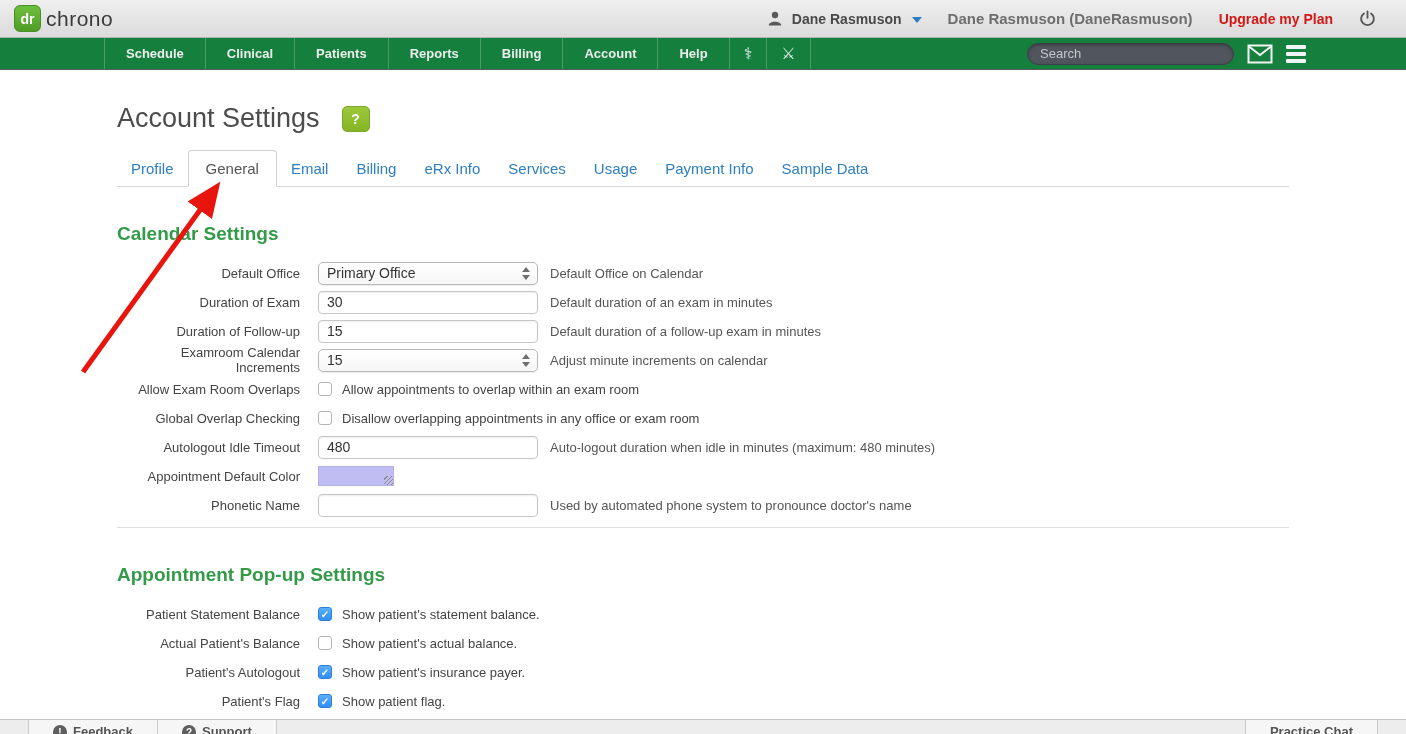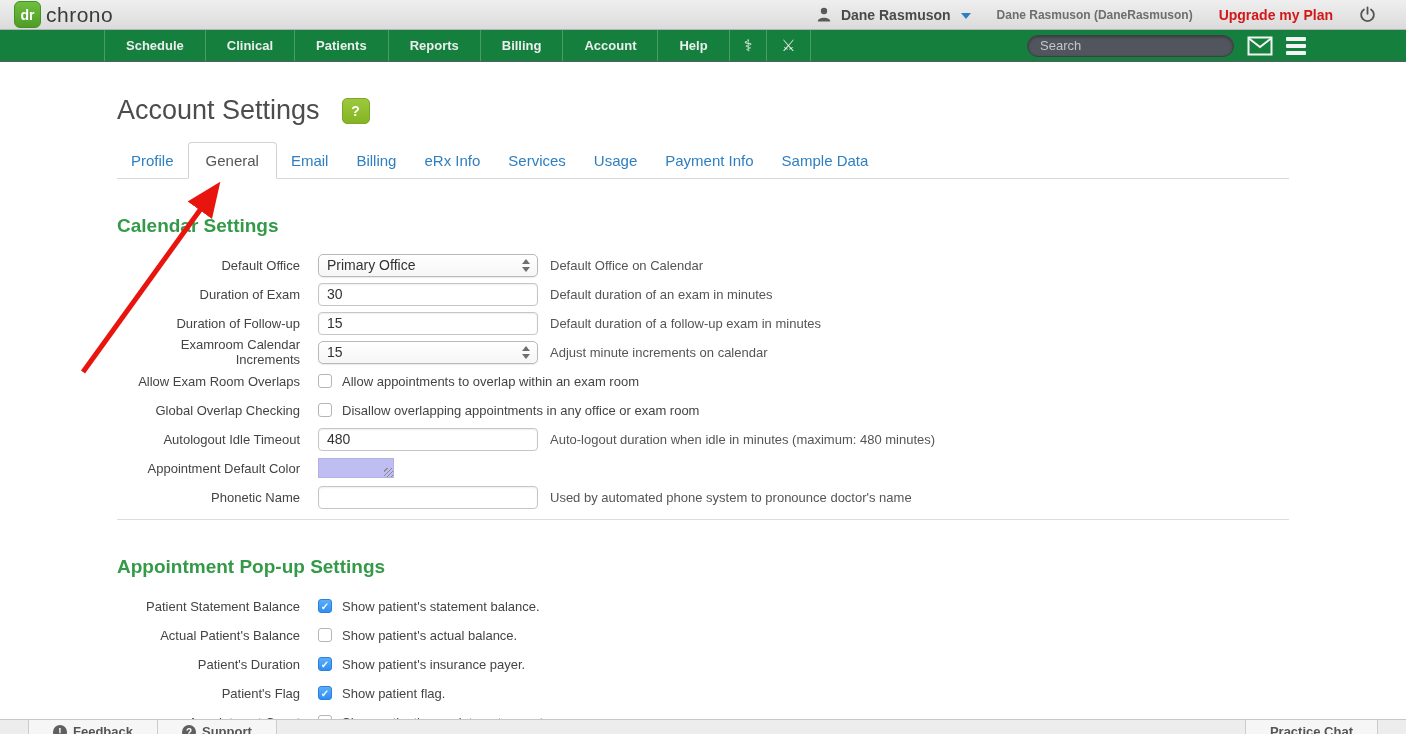--- a/index.html
+++ b/index.html
@@ -1,32 +1,32 @@
 <!DOCTYPE html>
 <html><head>
 <meta charset="utf-8">
 <style>
   * { margin:0; padding:0; box-sizing:border-box; }
   html,body { width:1406px; height:734px; overflow:hidden; background:#fff;
     font-family:"Liberation Sans", sans-serif; position:relative; }
 
   
-  .topbar { height:30px; background:linear-gradient(#efefef,#dbdbdb);
+  .topbar { height:38px; background:linear-gradient(#efefef,#dbdbdb);
     border-bottom:1px solid #b3b3b3; display:flex; align-items:center; padding:0 30px 0 14px; }
   .logo { display:flex; align-items:center; gap:5px; cursor:pointer; }
   .logo-dr { width:27px; height:27px; border-radius:6px;
     background:linear-gradient(#6fbf3e,#4f9c27); border:1px solid #459121;
     color:#fff; font-weight:bold; font-size:14px; display:flex; align-items:center; justify-content:center; }
   .logo-chrono { font-size:21px; color:#3a3a3a; letter-spacing:0.5px; }
   .topbar-right { margin-left:auto; display:flex; align-items:center; gap:26px; }
   .user-menu { display:flex; align-items:center; gap:10px; cursor:pointer; }
   .user-menu .name { font-size:14px; font-weight:bold; color:#4a4a4a; }
   .caret { width:0; height:0; border-left:5px solid transparent; border-right:5px solid transparent;
     border-top:6px solid #2d7fc1; margin-top:2px; }
-  .account-label { font-size:12px; font-weight:bold; color:#6e6e6e;text-align:center; }
+  .account-label { font-size:15px; font-weight:bold; color:#6e6e6e;text-align:center; }
   .upgrade { font-size:14px; font-weight:bold; color:#d41717; cursor:pointer; }
   .icon-svg { display:block; }
 
   
   .navbar { height:32px; background:#15803d; display:flex; align-items:stretch;
     border-bottom:1px solid #585b63; }
   .nav-spacer { width:105px; border-right:1px solid rgba(255,255,255,0.22); }
   .nav-item { display:flex; align-items:center; padding:0 21px;
     border-right:1px solid rgba(255,255,255,0.22); color:#eceded; font-size:13px;
     font-weight:bold; cursor:pointer; }
@@ -240,21 +240,21 @@
     <div class="check-text">Show patient's statement balance.</div>
   </div>
 
   <div class="form-row">
     <div class="form-label">Actual Patient's Balance</div>
     <div class="checkbox" data-checked="false"></div>
     <div class="check-text">Show patient's actual balance.</div>
   </div>
 
   <div class="form-row">
-    <div class="form-label">Patient's Duration</div>
+    <div class="form-label">Patient's Autologout</div>
     <div class="checkbox" data-checked="true"></div>
     <div class="check-text">Show patient's insurance payer.</div>
   </div>
 
   <div class="form-row">
     <div class="form-label">Patient's Flag</div>
     <div class="checkbox" data-checked="true"></div>
     <div class="check-text">Show patient flag.</div>
   </div>
 

